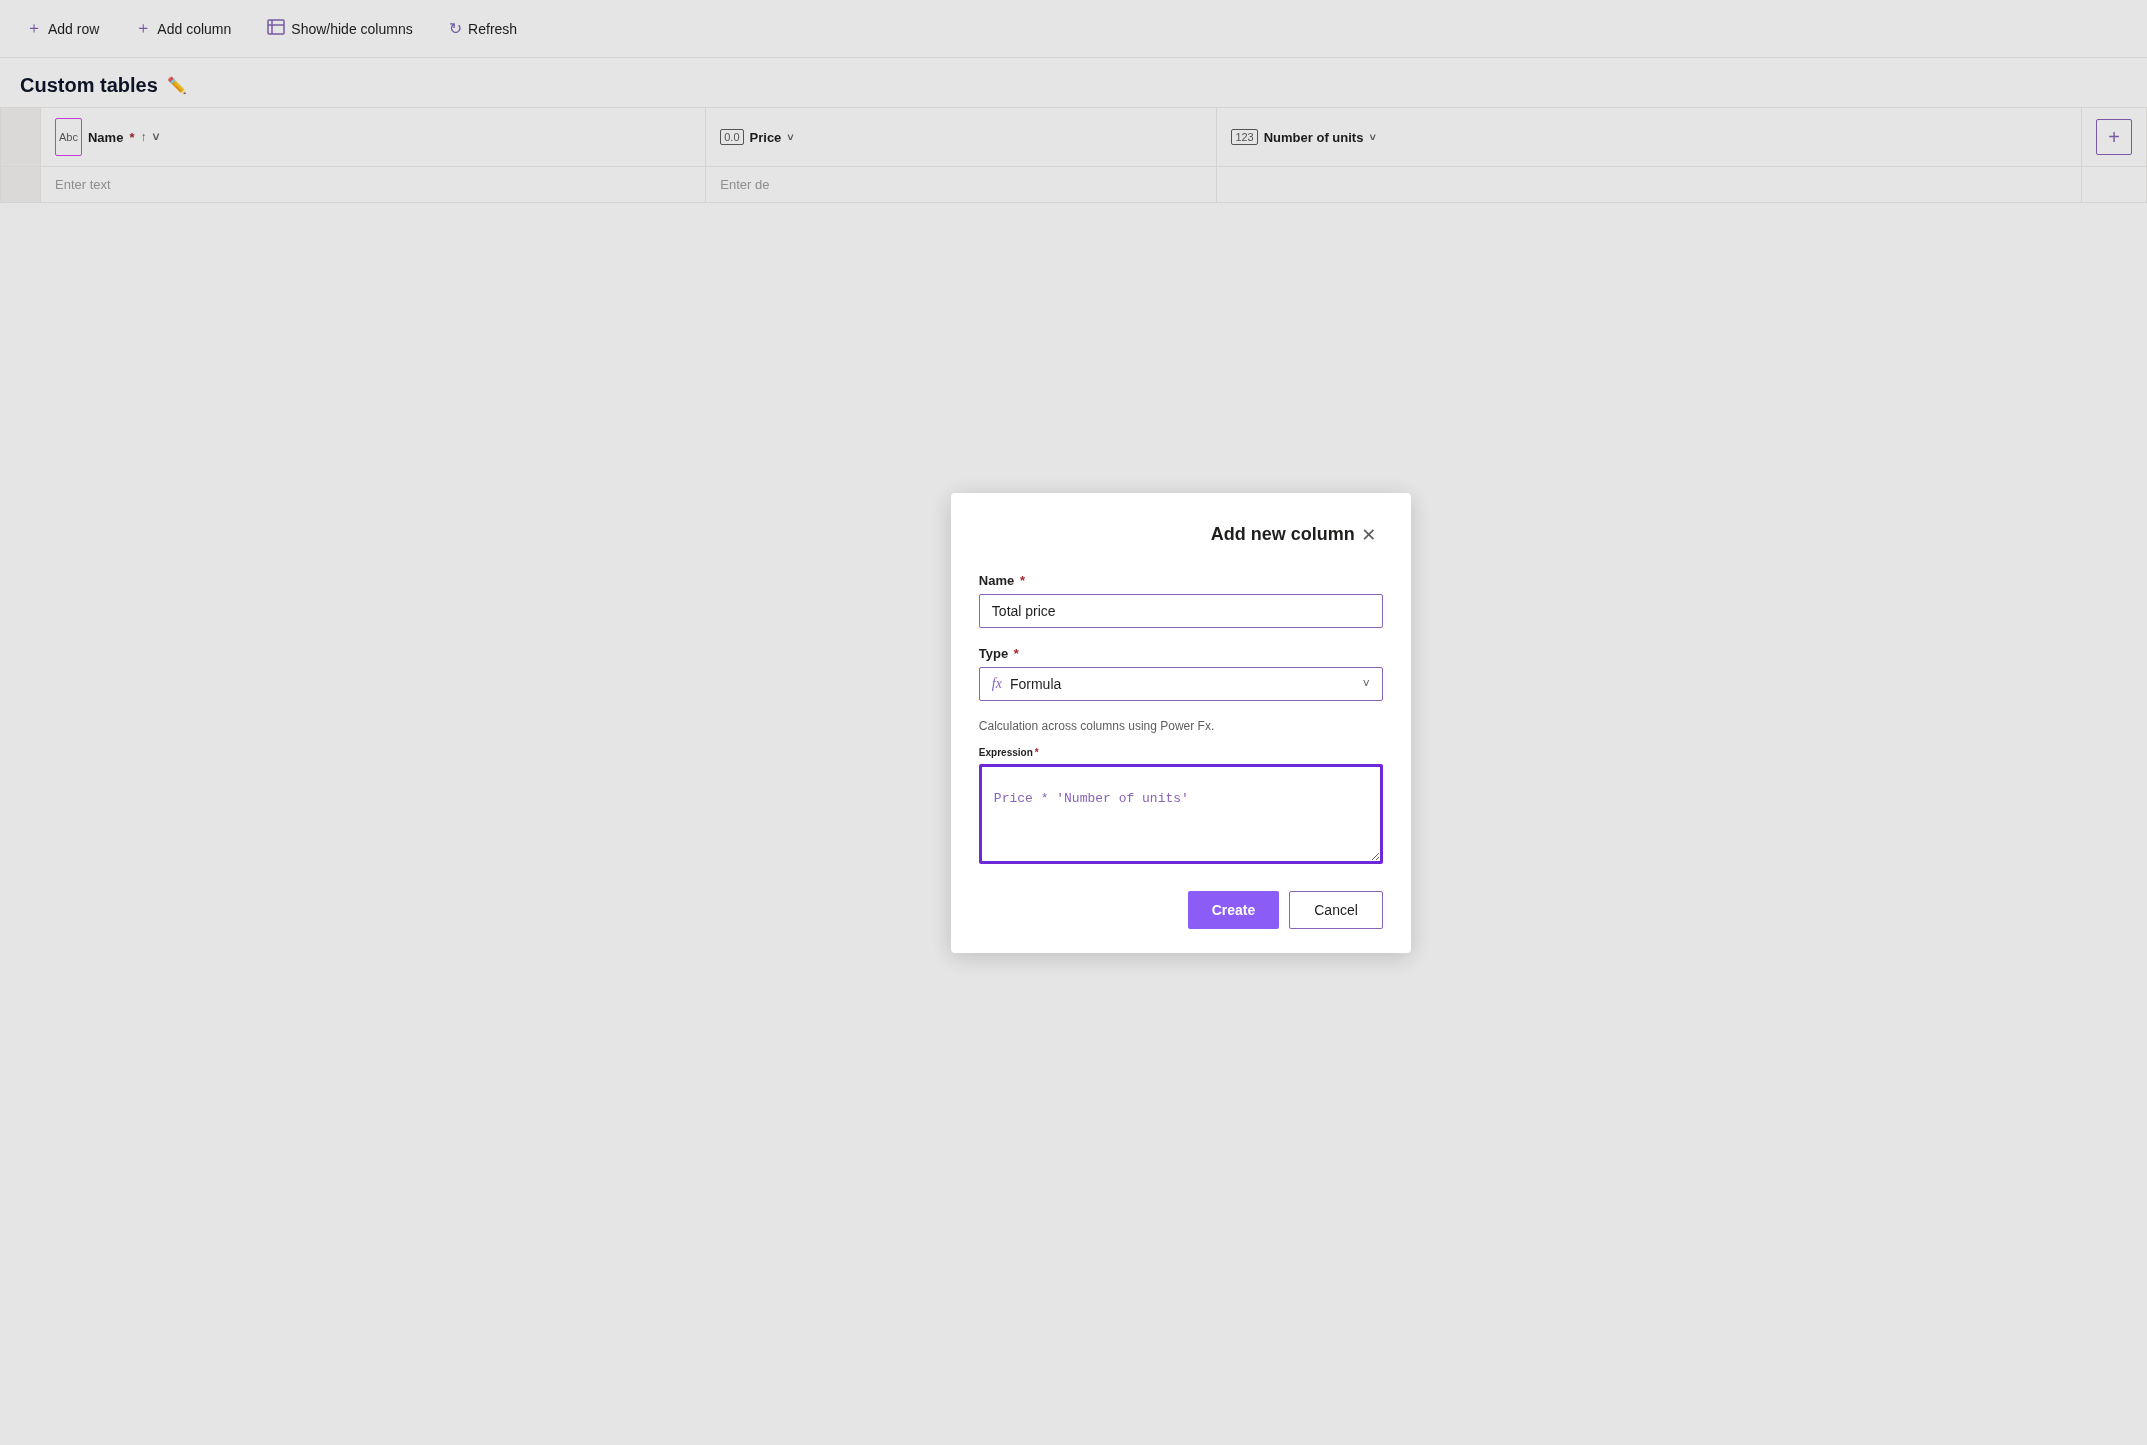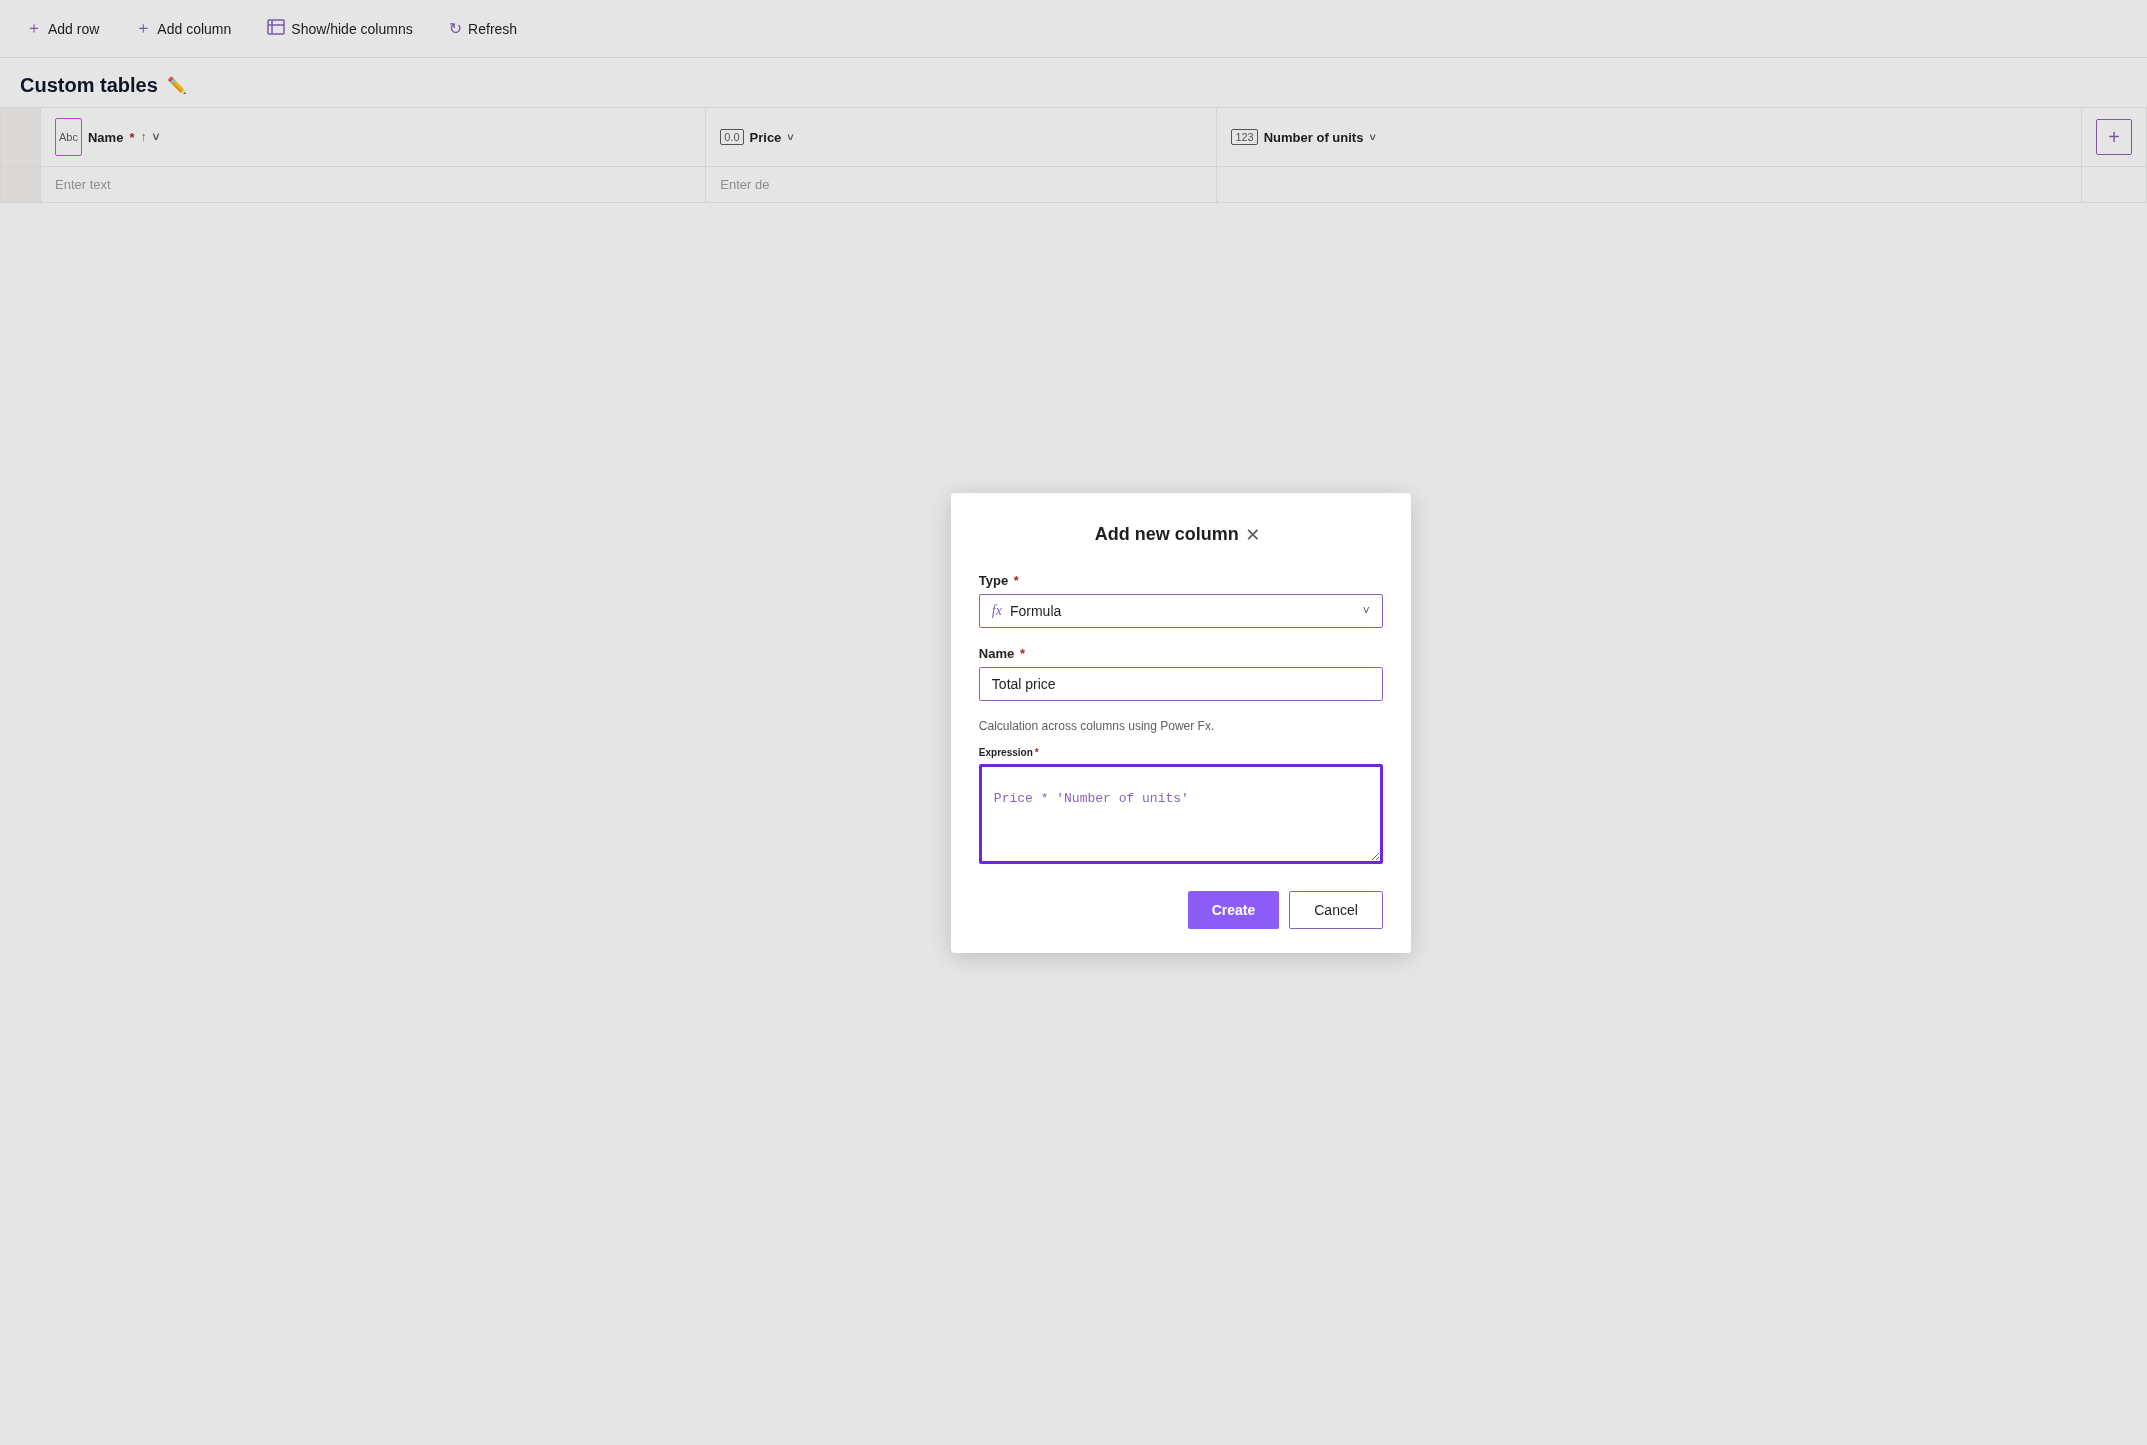--- a/index.html
+++ b/index.html
@@ -134,21 +134,21 @@
       background: #fff;
       border-radius: 4px;
       box-shadow: 0 4px 24px rgba(0,0,0,0.18);
       width: 460px;
       z-index: 200;
       padding: 28px 28px 24px 28px;
     }
     .modal-header {
       display: flex;
       align-items: center;
-      justify-content: center;
+      justify-content: flex-end;
       margin-bottom: 24px;
     }
     .modal-title {
       font-size: 18px;
       font-weight: 600;
       color: #201f1e;
     }
     .modal-close {
       background: none;
       border: none;
@@ -363,36 +363,36 @@
 <div class="modal">
   <div class="modal-header">
     <span class="modal-title">Add new column</span>
     <button class="modal-close">
       <span>✕</span>
     </button>
   </div>
 
   <div class="form-group">
     <label class="form-label">
+      <span>Name</span><span class="required"> *</span>
+    </label>
+    <input type="text" class="form-input" value="Total price" style="">
+  </div>
+
+  <div class="form-group">
+    <label class="form-label">
       <span>Type</span><span class="required"> *</span>
     </label>
     <div class="select-display">
       <span class="fx-icon"><em>fx</em></span>
       <span>Formula</span>
       <span class="chevron">˅</span>
     </div>
   </div>
 
-  <div class="form-group">
-    <label class="form-label">
-      <span>Name</span><span class="required"> *</span>
-    </label>
-    <input type="text" class="form-input" value="Total price" style="">
-  </div>
-
   <p class="calc-hint">Calculation across columns using Power Fx.</p>
 
   <div class="form-group">
     <div class="expr-label">
       <span>Expression</span>
         <span class="required"> *</span>
     </div>
     <textarea class="expr-textarea" style="">Price * 'Number of units'</textarea>
   </div>
 

